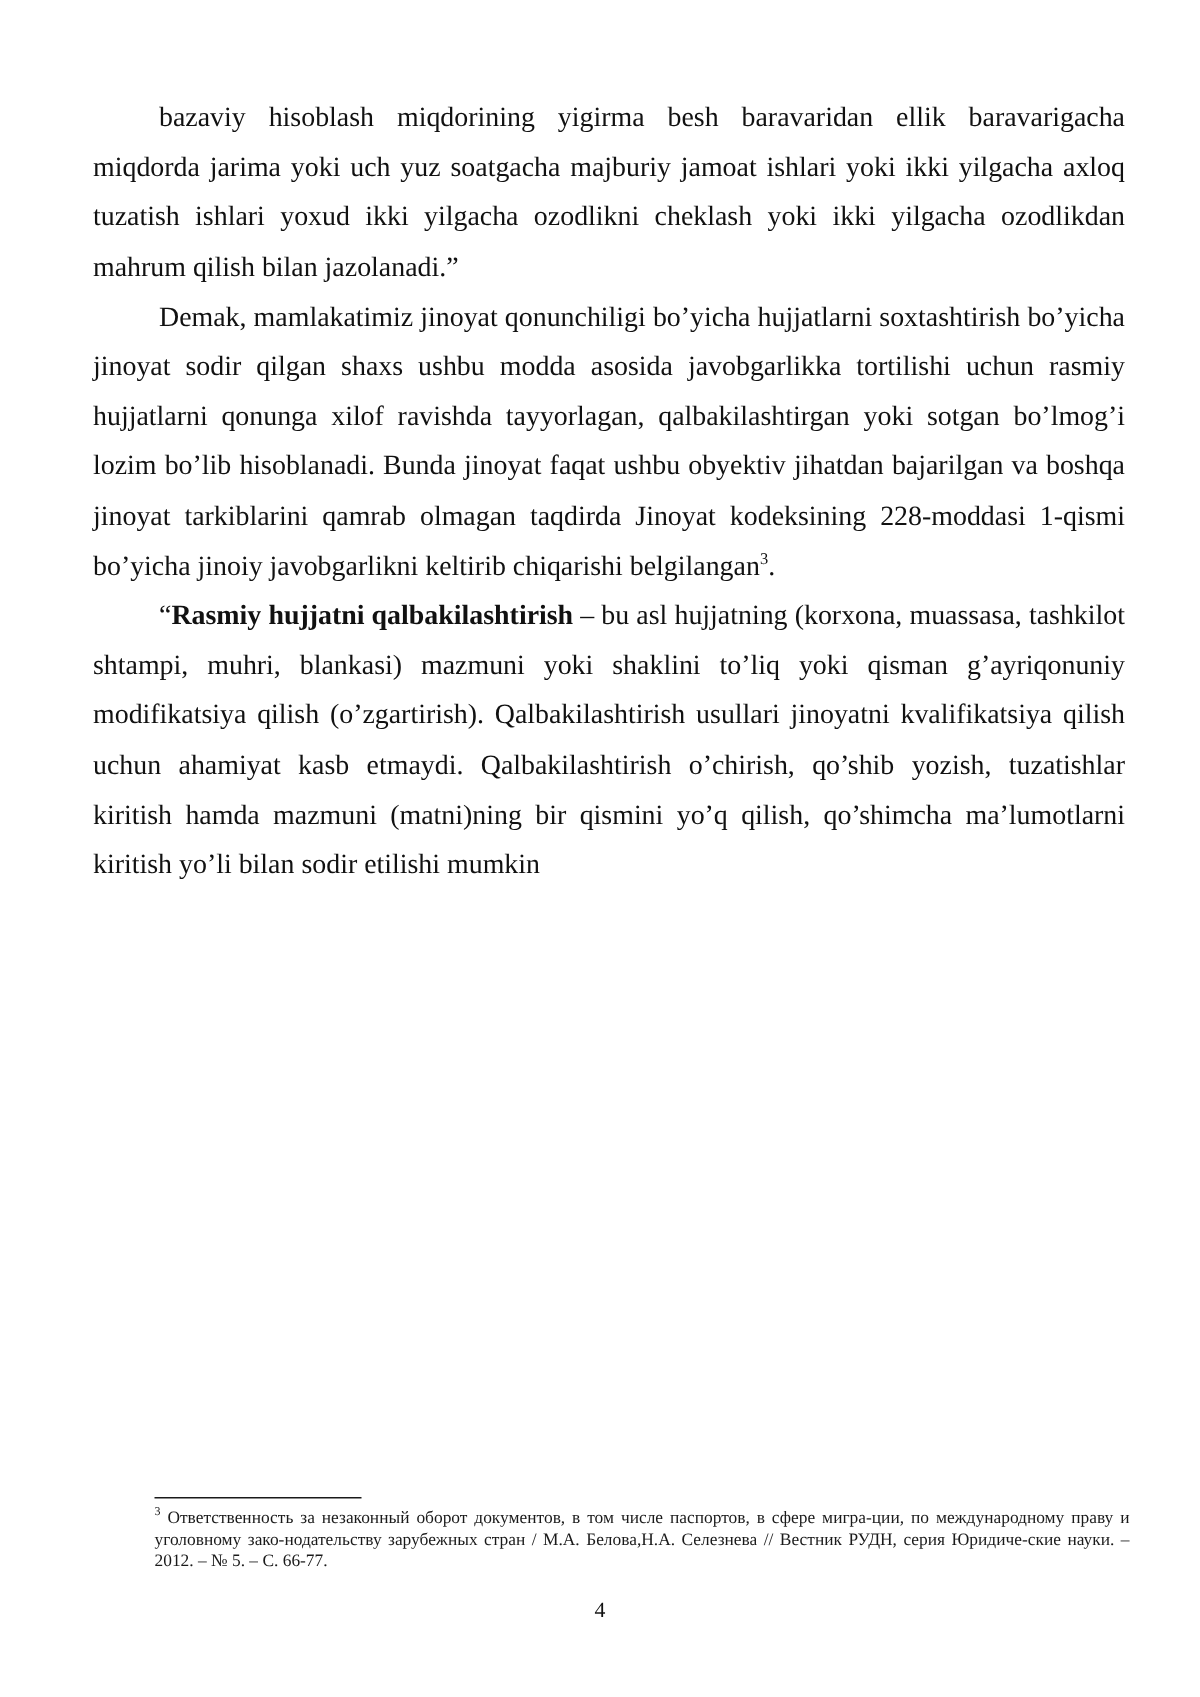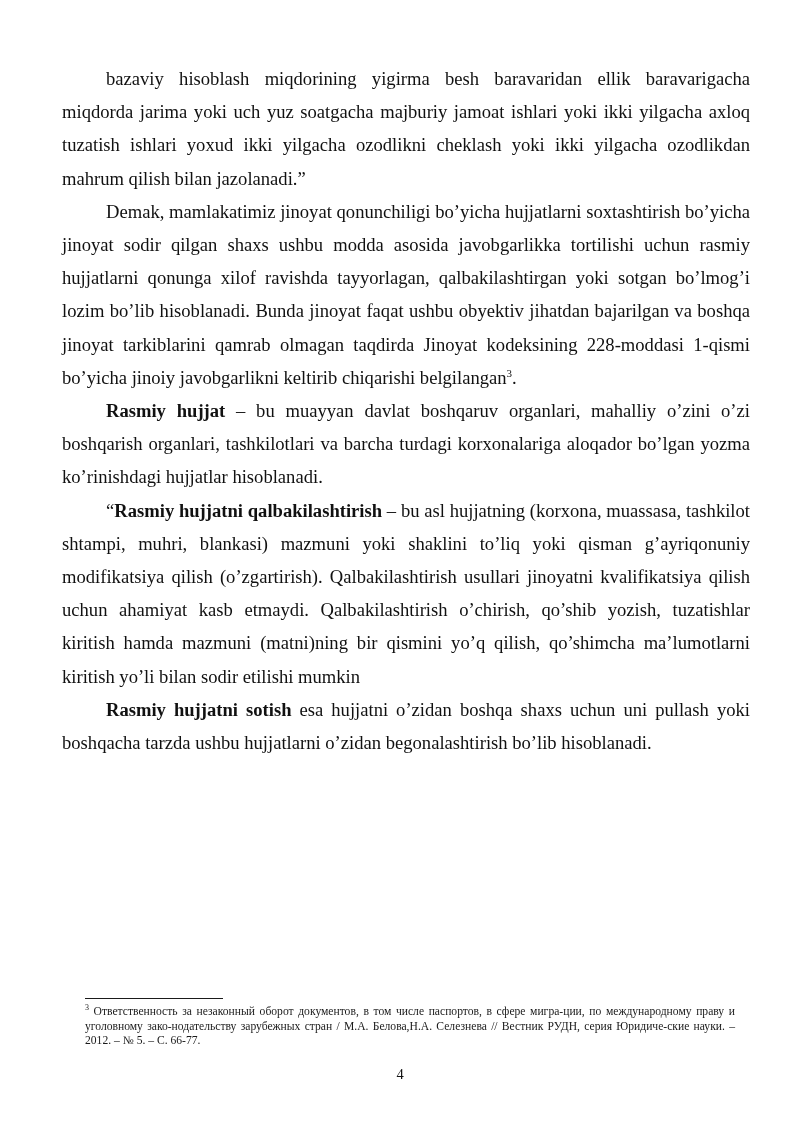--- a/index.html
+++ b/index.html
@@ -47,21 +47,21 @@
 
   sup.fn-ref {
     font-size: 11px;
     vertical-align: super;
     line-height: 0;
   }
 
   
   .footnote-area {
     position: absolute;
-    left: 85px;
+    left: 103px;
     top: 998px;
     width: 650px;
   }
   .footnote-rule {
     width: 138px;
     height: 0;
     border-top: 1.3px solid #1a1a1a;
     margin: 0 0 6px 0;
   }
   .footnote-text {
@@ -90,23 +90,21 @@
   }
 </style>
 </head>
 <body>
 
 <div class="page">
 
   <div class="content">
     <p class="para"><span>bazaviy hisoblash miqdorining yigirma besh baravaridan ellik baravarigacha miqdorda jarima yoki uch yuz soatgacha majburiy jamoat ishlari yoki ikki yilgacha axloq tuzatish ishlari yoxud ikki yilgacha ozodlikni cheklash yoki ikki yilgacha ozodlikdan mahrum qilish bilan jazolanadi.”</span></p>
     <p class="para"><span>Demak, mamlakatimiz jinoyat qonunchiligi bo’yicha hujjatlarni soxtashtirish bo’yicha jinoyat sodir qilgan shaxs ushbu modda asosida javobgarlikka tortilishi uchun rasmiy hujjatlarni qonunga xilof ravishda tayyorlagan, qalbakilashtirgan yoki sotgan bo’lmog’i lozim bo’lib hisoblanadi. Bunda jinoyat faqat ushbu obyektiv jihatdan bajarilgan va boshqa jinoyat tarkiblarini qamrab olmagan taqdirda Jinoyat kodeksining 228-moddasi 1-qismi bo’yicha jinoiy javobgarlikni keltirib chiqarishi belgilangan</span><sup class="fn-ref">3</sup><span>.</span></p>
-    <p class="para"><b>Rasmiy hujjat</b><span> – bu muayyan davlat boshqaruv organlari, mahalliy o’zini o’zi boshqarish organlari, tashkilotlari va barcha turdagi korxonalariga aloqador bo’lgan yozma ko’rinishdagi hujjatlar hisoblanadi.</span></p>
     <p class="para"><span>“</span><b>Rasmiy hujjatni  qalbakilashtirish</b><span> – bu asl hujjatning (korxona, muassasa, tashkilot shtampi, muhri, blankasi) mazmuni yoki shaklini to’liq yoki qisman g’ayriqonuniy modifikatsiya qilish (o’zgartirish). Qalbakilashtirish usullari jinoyatni kvalifikatsiya qilish uchun ahamiyat kasb etmaydi. Qalbakilashtirish o’chirish, qo’shib yozish, tuzatishlar kiritish hamda mazmuni (matni)ning bir qismini yo’q qilish, qo’shimcha ma’lumotlarni kiritish yo’li bilan sodir etilishi mumkin</span></p>
-    <p class="para"><b>Rasmiy hujjatni sotish</b><span> esa hujjatni o’zidan boshqa shaxs uchun uni pullash yoki boshqacha tarzda ushbu hujjatlarni o’zidan begonalashtirish bo’lib hisoblanadi.</span></p>
   </div>
 
   <div class="footnote-area">
     <div class="footnote-rule"></div>
     <p class="footnote-text">
       <sup>3</sup><span> Ответственность за незаконный оборот документов, в том числе паспортов, в сфере мигра-ции, по международному праву и уголовному зако-нодательству зарубежных стран / М.А. Белова,Н.А. Селезнева // Вестник РУДН, серия Юридиче-ские науки. – 2012. – № 5. – С. 66-77.</span>
     </p>
   </div>
 
   <div class="page-number">4</div>

